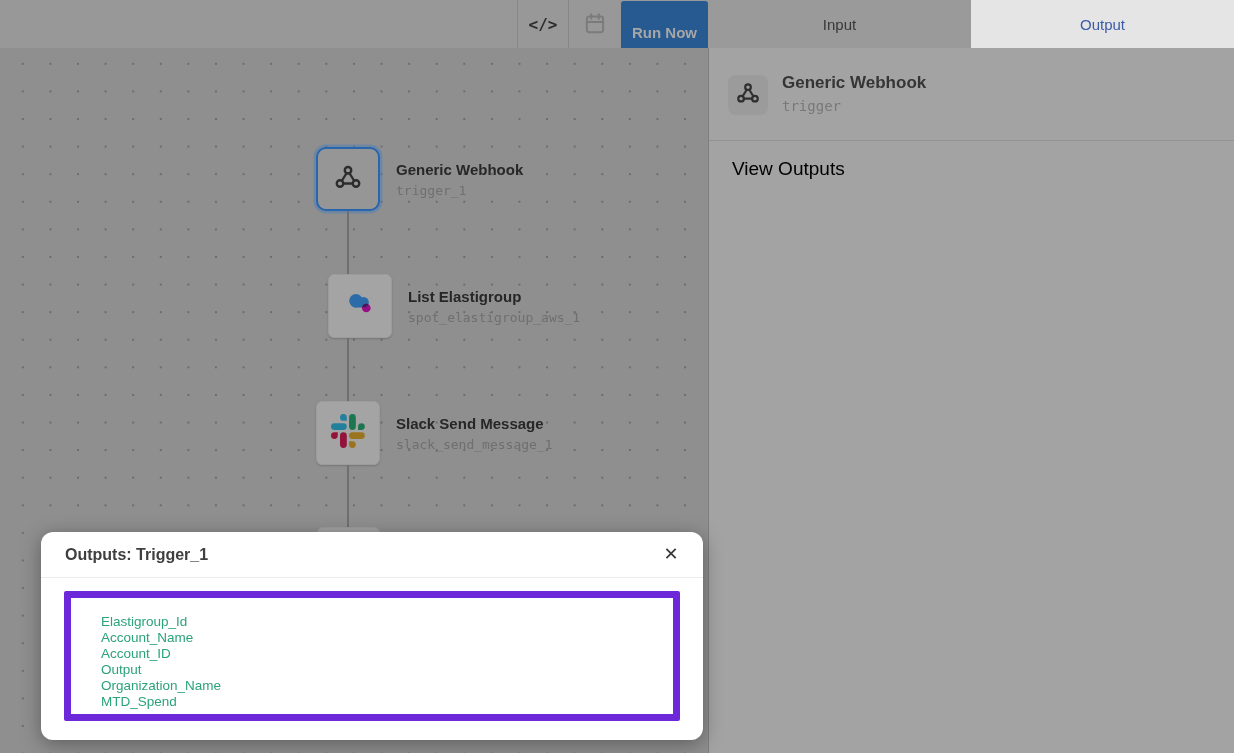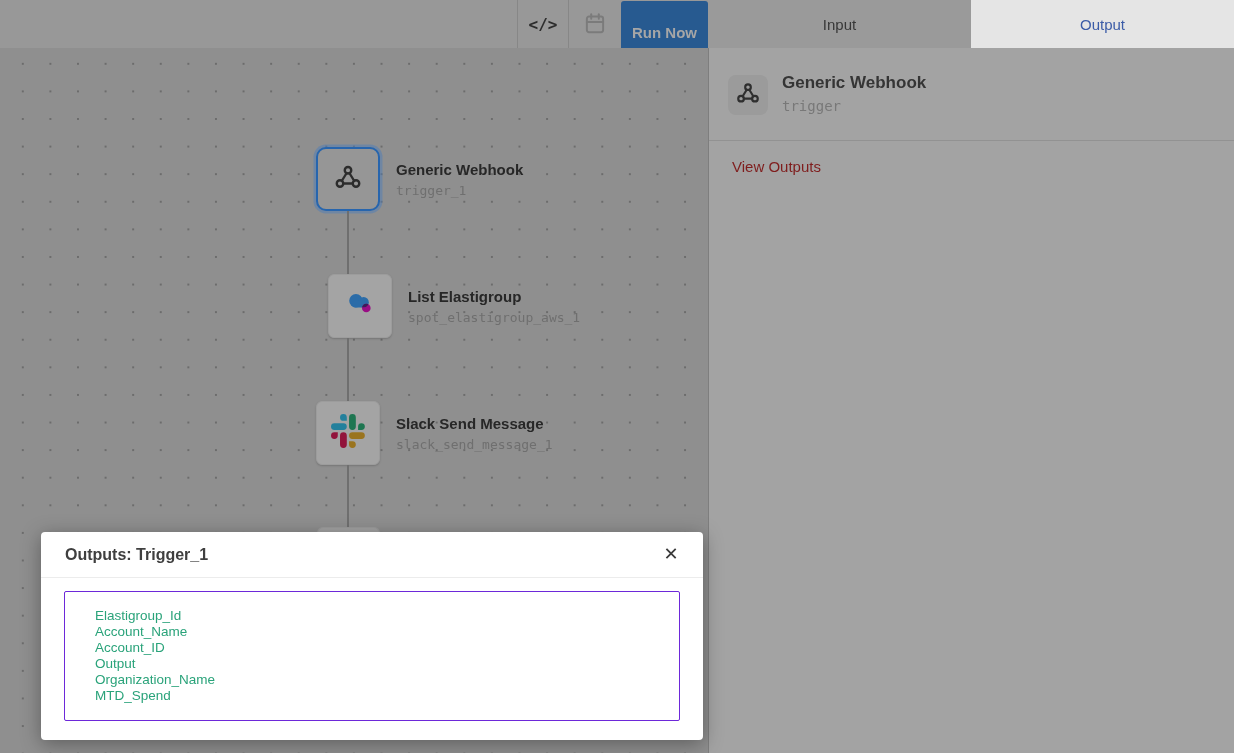--- a/index.html
+++ b/index.html
@@ -46,31 +46,31 @@
 
   
   .panel{position:absolute;left:708px;top:48px;width:526px;height:705px;background:#a3a3a3;
          border-left:1px solid #7e7e7e;}
   .panel-icon-box{position:absolute;left:19px;top:27px;width:40px;height:40px;border-radius:8px;
                   background:#9b9b9b;display:flex;align-items:center;justify-content:center;}
   .panel-title{position:absolute;left:73px;top:25px;font-size:17px;font-weight:bold;color:#353535;}
   .panel-sub{position:absolute;left:73px;top:50px;font-family:"DejaVu Sans Mono",monospace;
              font-size:14px;color:#787878;}
   .panel-sep{position:absolute;left:0;top:92px;width:526px;height:1px;background:#929292;}
-  .view-outputs{position:absolute;left:23px;top:110px;font-size:15px;color:#7f1d1d;cursor:pointer;}
+  .view-outputs{position:absolute;left:23px;top:110px;font-size:19px;color:#000000;cursor:pointer;}
 
   
   .modal{position:absolute;left:41px;top:532px;width:662px;height:208px;background:#ffffff;
-         border-radius:4px;box-shadow:0 4px 20px rgba(0,0,0,0.35);z-index:10;}
+         border-radius:12px;box-shadow:0 4px 20px rgba(0,0,0,0.35);z-index:10;}
   .modal-header{position:relative;height:46px;border-bottom:1px solid #ececec;}
   .modal-title{position:absolute;left:24px;top:14px;font-size:16px;font-weight:600;color:#3f3f3f;}
   .modal-close{position:absolute;right:18px;top:8px;width:28px;height:28px;border:0;background:transparent;
                font-size:18px;color:#3a3a3a;cursor:pointer;line-height:28px;padding:0;}
   .modal-content{position:absolute;left:23px;top:59px;width:616px;height:130px;
-                 border:1px solid #6d28d9;border-radius:2px;padding:16px 0 0 30px;overflow:hidden;}
+                 border:7px solid #6d28d9;border-radius:2px;padding:16px 0 0 30px;overflow:hidden;}
   .output-item{font-size:13.5px;line-height:16px;color:#2aa37a;}
 </style>
 </head>
 <body>
 
 <div class="app">
 
   <header class="toolbar">
     <div class="tb-divider d1"></div>
     <button class="code-btn">&lt;/&gt;</button>

